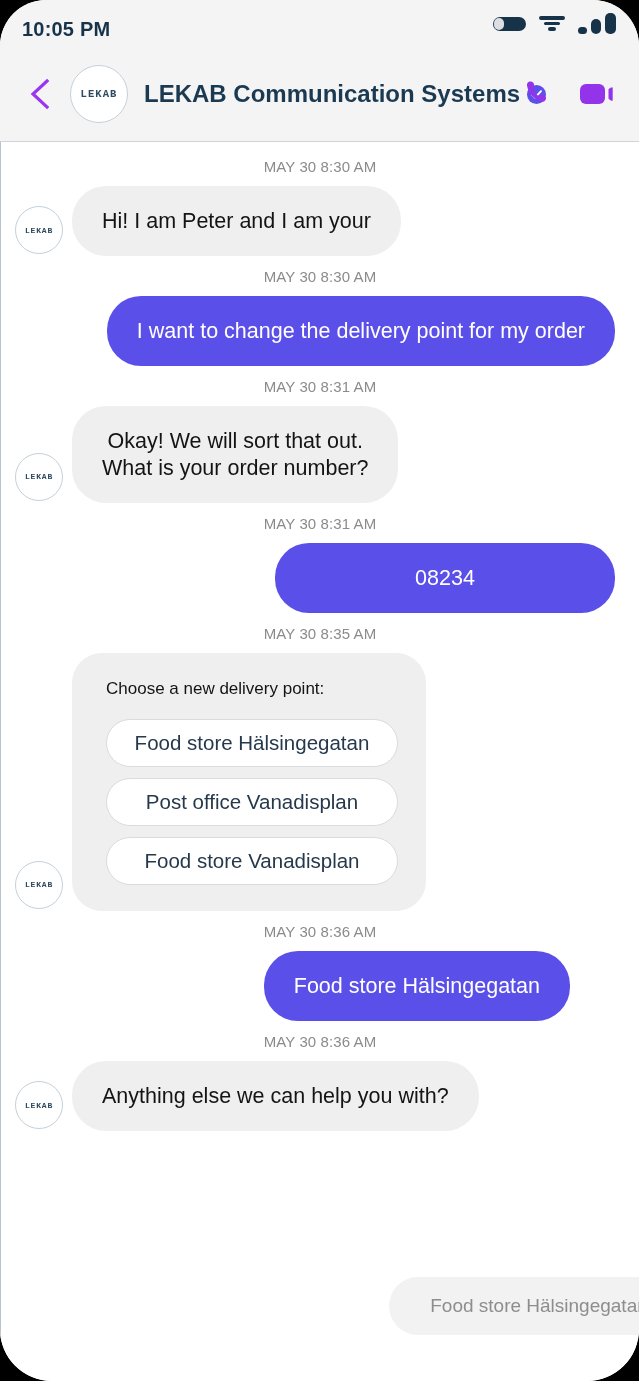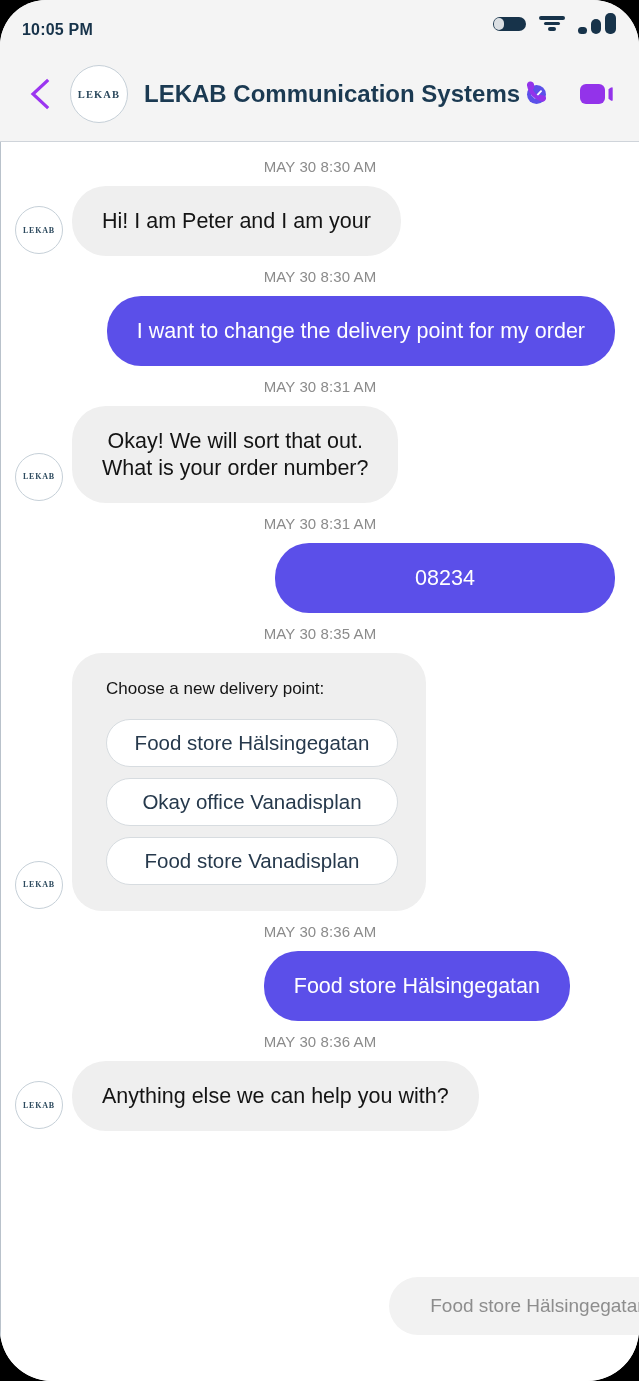--- a/index.html
+++ b/index.html
@@ -29,21 +29,21 @@
     position: relative;
     height: 47px;
     background: #f4f4f4;
     display: flex;
     align-items: center;
     justify-content: space-between;
     padding: 0 23px 0 22px;
     box-sizing: border-box;
   }
   #status-time {
-    font-size: 16px;
+    font-size: 20px;
     font-weight: bold;
     color: #17334a;
     letter-spacing: 0.2px;
     margin-top: 12px;
   }
   #status-icons {
     display: flex;
     align-items: center;
     gap: 13px;
   }
@@ -119,21 +119,21 @@
     align-items: center;
     justify-content: center;
     margin-left: 8px;
     flex: 0 0 auto;
   }
   .logo-word {
     font-size: 10px;
     font-weight: bold;
     letter-spacing: 1.1px;
     color: #2d4a5e;
-    font-family: Liberation Serif, serif;
+    font-family: Liberation Mono, monospace;
   }
   #header-avatar .logo-word { font-size: 10.5px; }
 
   #header-title-wrap {
     display: flex;
     align-items: center;
     margin-left: 16px;
     flex: 1 1 auto;
     min-width: 0;
   }
@@ -359,21 +359,21 @@
     </div>
 
     <div class="timestamp">MAY 30 8:35 AM</div>
     <div class="row bot">
       <div class="msg-avatar">
         <span class="logo-word">LEKAB</span>
       </div>
       <div class="bubble bot choices">
         <div class="choices-title">Choose a new delivery point:</div>
         <button class="choice-btn">Food store Hälsingegatan</button>
-        <button class="choice-btn">Okay office Vanadisplan</button>
+        <button class="choice-btn">Post office Vanadisplan</button>
         <button class="choice-btn">Food store Vanadisplan</button>
       </div>
     </div>
 
     <div class="timestamp">MAY 30 8:36 AM</div>
     <div id="ghost-bubble">Food store Hälsingegatan</div>
     <div class="row user over-ghost" style="padding-right:69px;">
       <div class="bubble user">
         <span class="line">Food store Hälsingegatan</span>
       </div>

